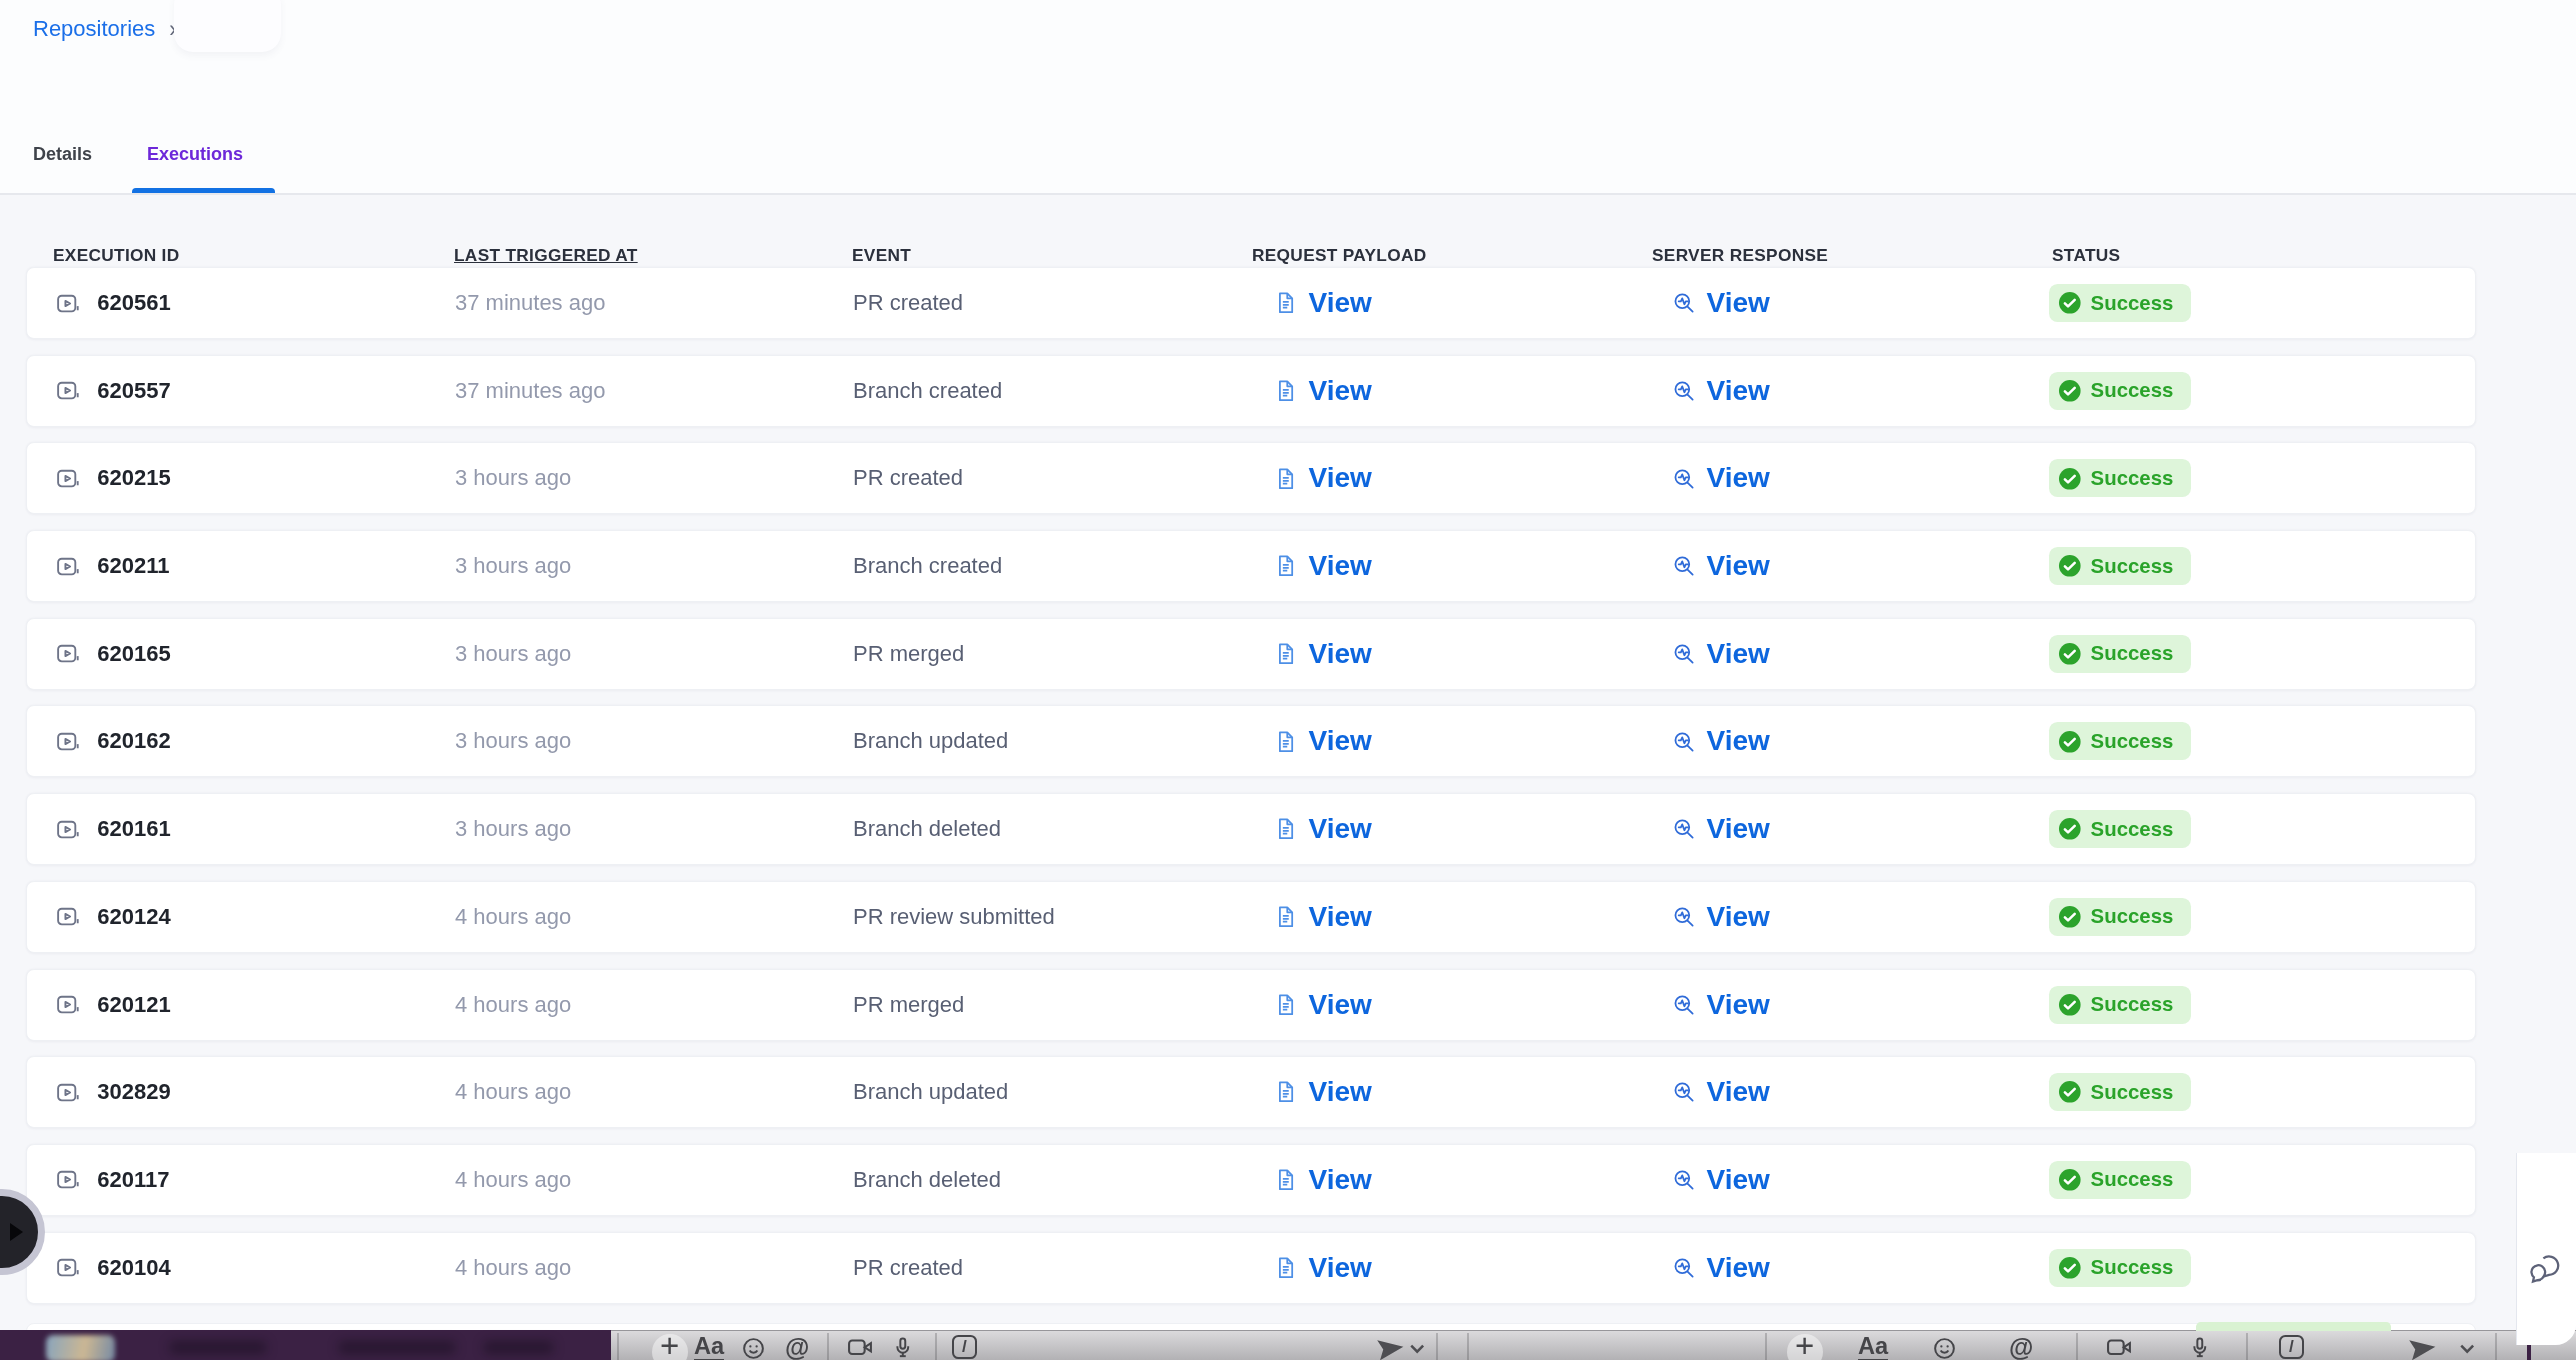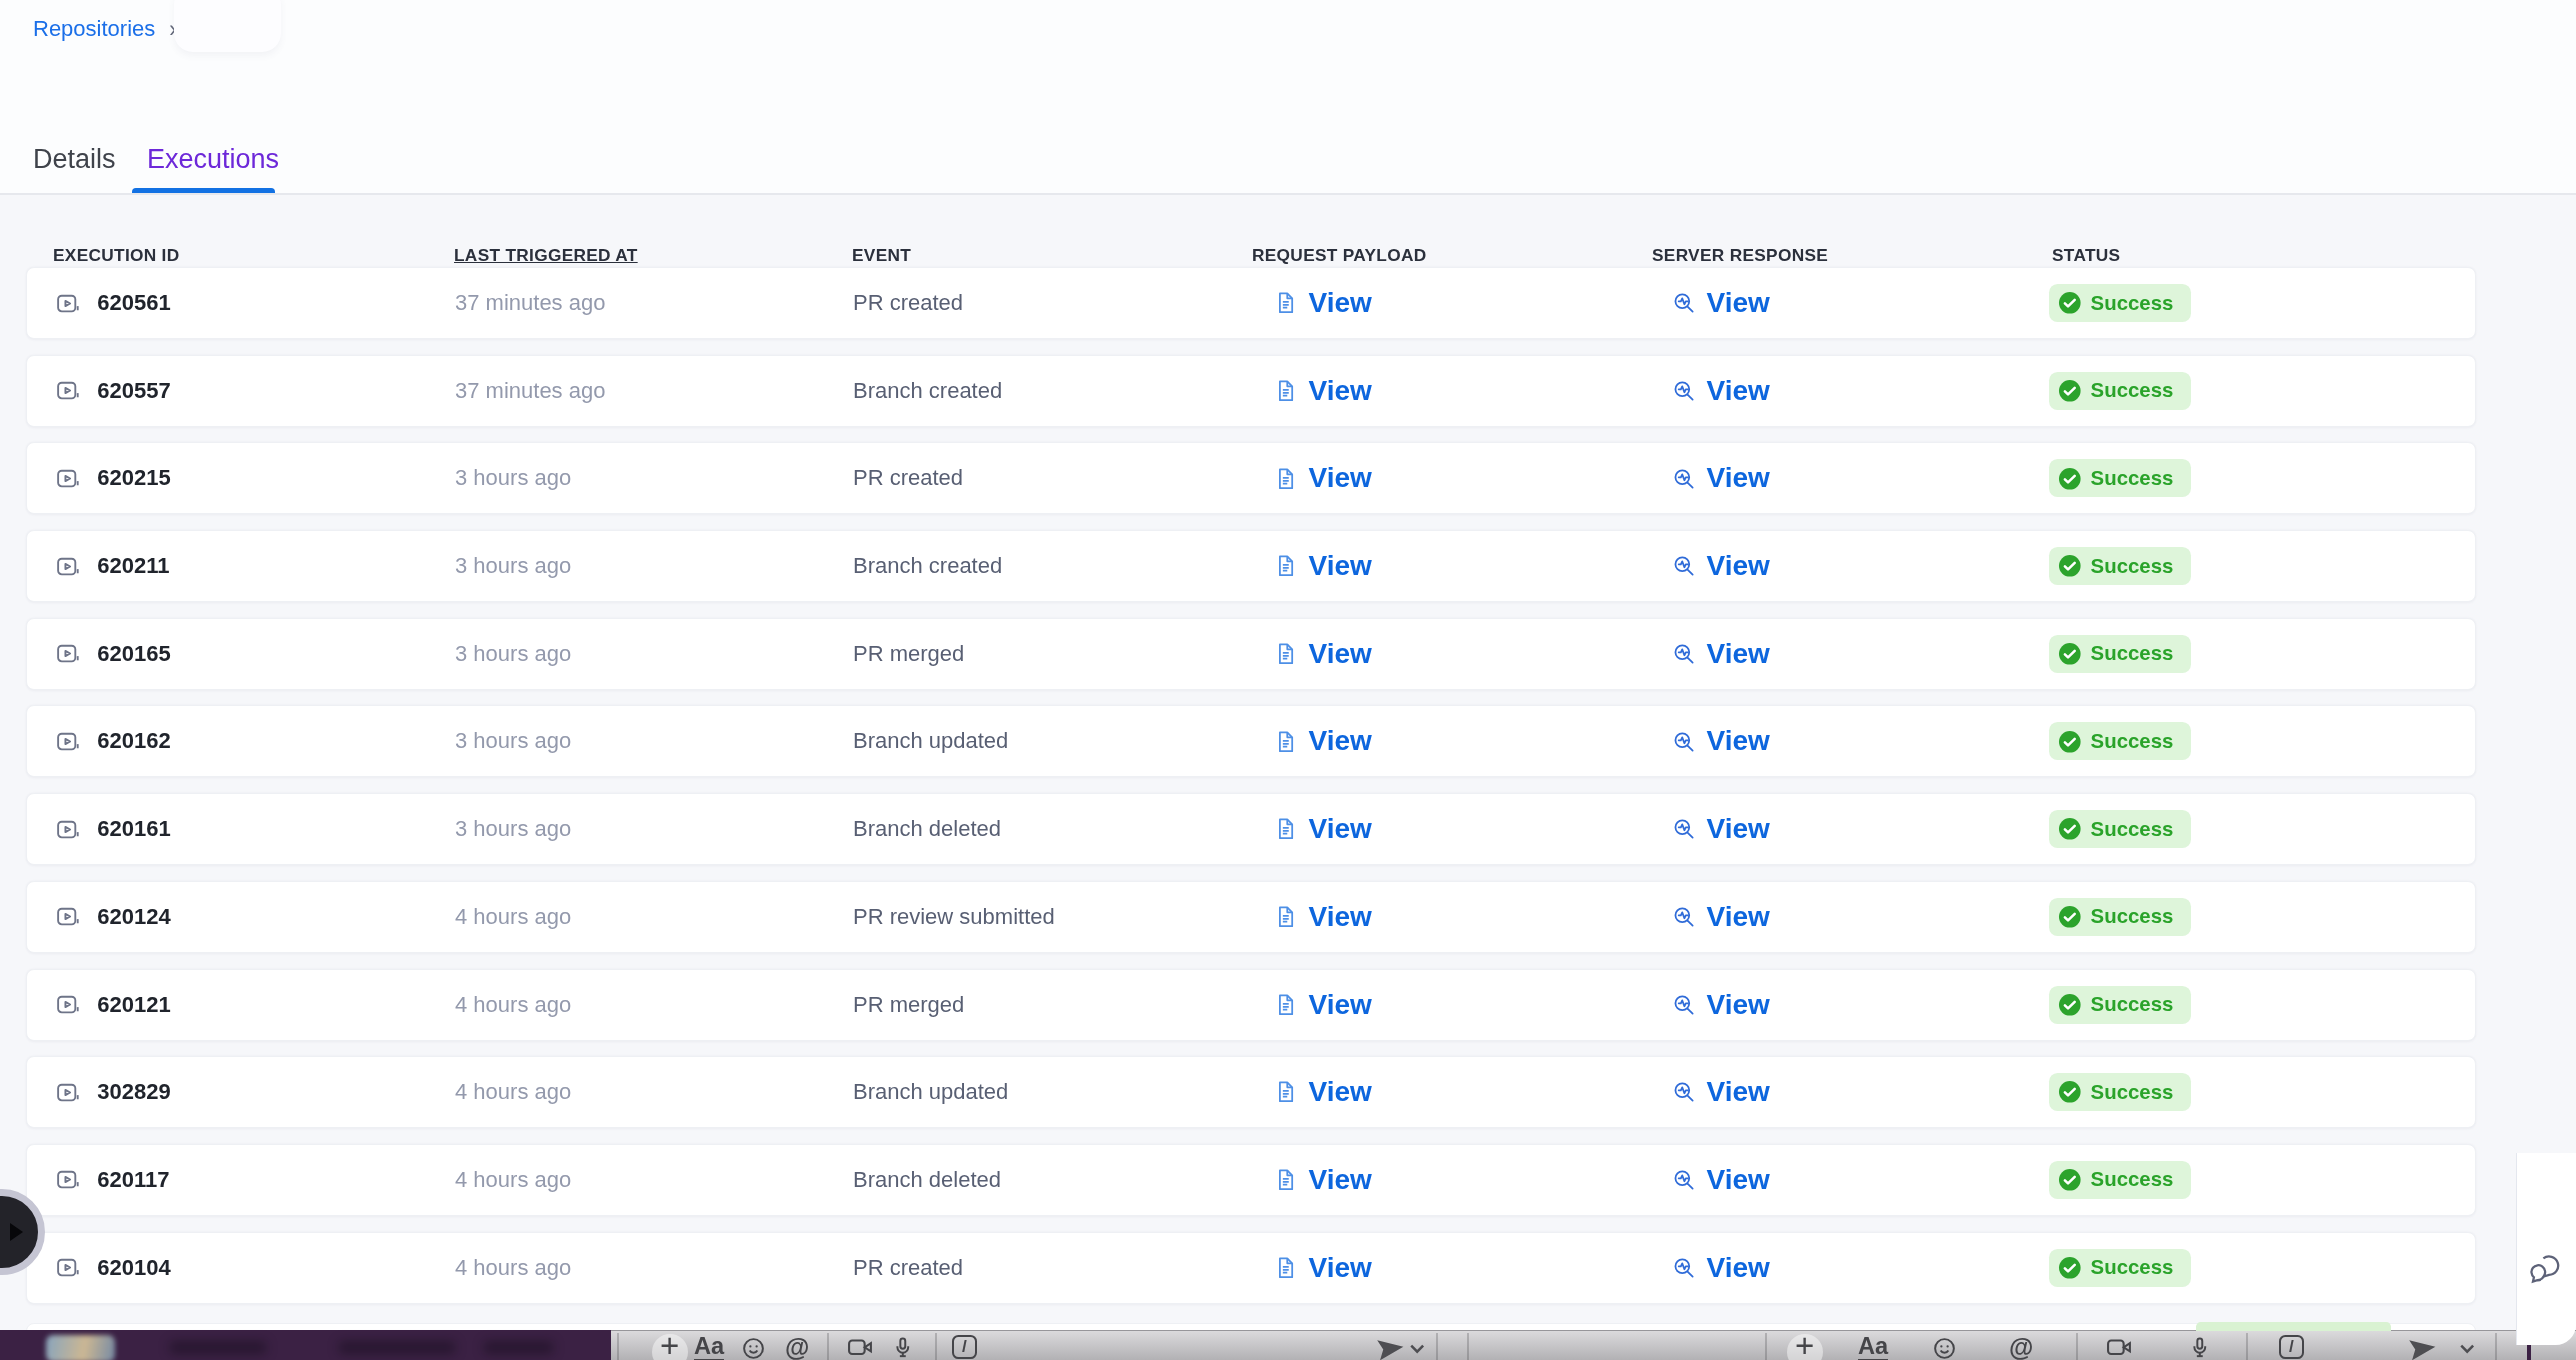--- a/index.html
+++ b/index.html
@@ -8,21 +8,21 @@
   .table-bg{position:absolute;left:0;top:195px;width:100%;height:1165px;background:#f6f7fa;}
 
   
   .breadcrumb{position:absolute;left:33px;top:15.7px;display:flex;align-items:center;gap:14px;font-size:22px;}
   .crumb-link{color:#1b6fe8;text-decoration:none;cursor:pointer;}
   .crumb-sep{color:#63687a;font-size:21px;transform:scaleY(1.15);}
   .white-blob{position:absolute;left:174px;top:-14px;width:107px;height:66px;background:#fdfdff;border-radius:19px;box-shadow:0 3.1px 7.9px rgba(80,90,120,0.06);}
   .page-title{position:absolute;left:28px;top:49px;margin:0;font-size:34px;font-weight:700;color:#191c22;letter-spacing:0.2px;}
 
   
-  .tab{position:absolute;top:144px;font-size:27px;font-weight:400;cursor:pointer;}
+  .tab{position:absolute;top:144px;font-size:18px;font-weight:700;cursor:pointer;}
   .tab-inactive{left:33px;color:#3f434b;}
   .tab-active{left:147px;color:#6d28d9;}
   .tab-underline{position:absolute;left:132px;top:188px;width:143px;height:6.3px;background:#1271e3;border-radius:3.9px 3.9px 0 0;}
   .tabs-divider{position:absolute;left:0;top:193px;width:100%;height:1.6px;background:#e6e8ed;}
 
   
   .thead span{position:absolute;top:221px;font-size:17.3px;font-weight:700;color:#2b303c;letter-spacing:0.3px;margin-top:24px;}
   .c0{left:53px;} .c1{left:454px;text-decoration:underline;} .c2{left:852px;} .c3{left:1252px;} .c4{left:1652px;} .c5{left:2052px;}
 
   

